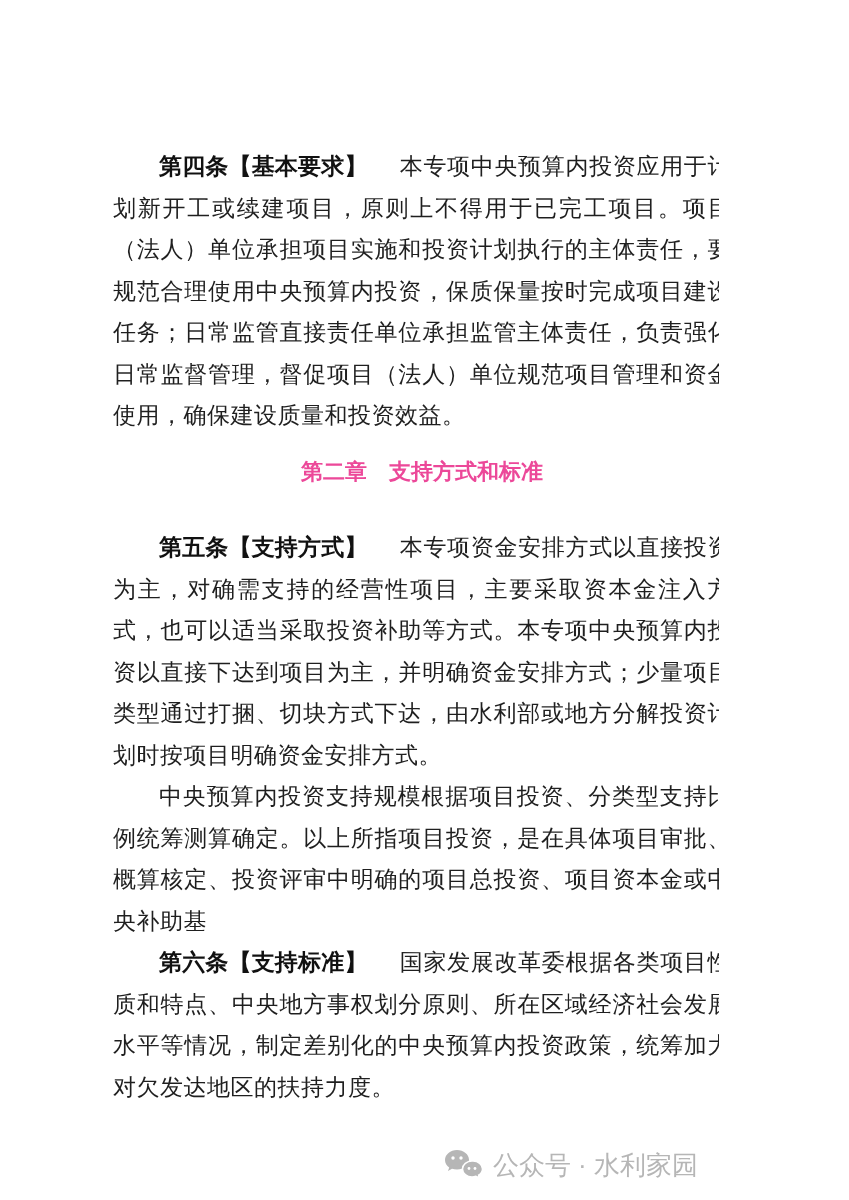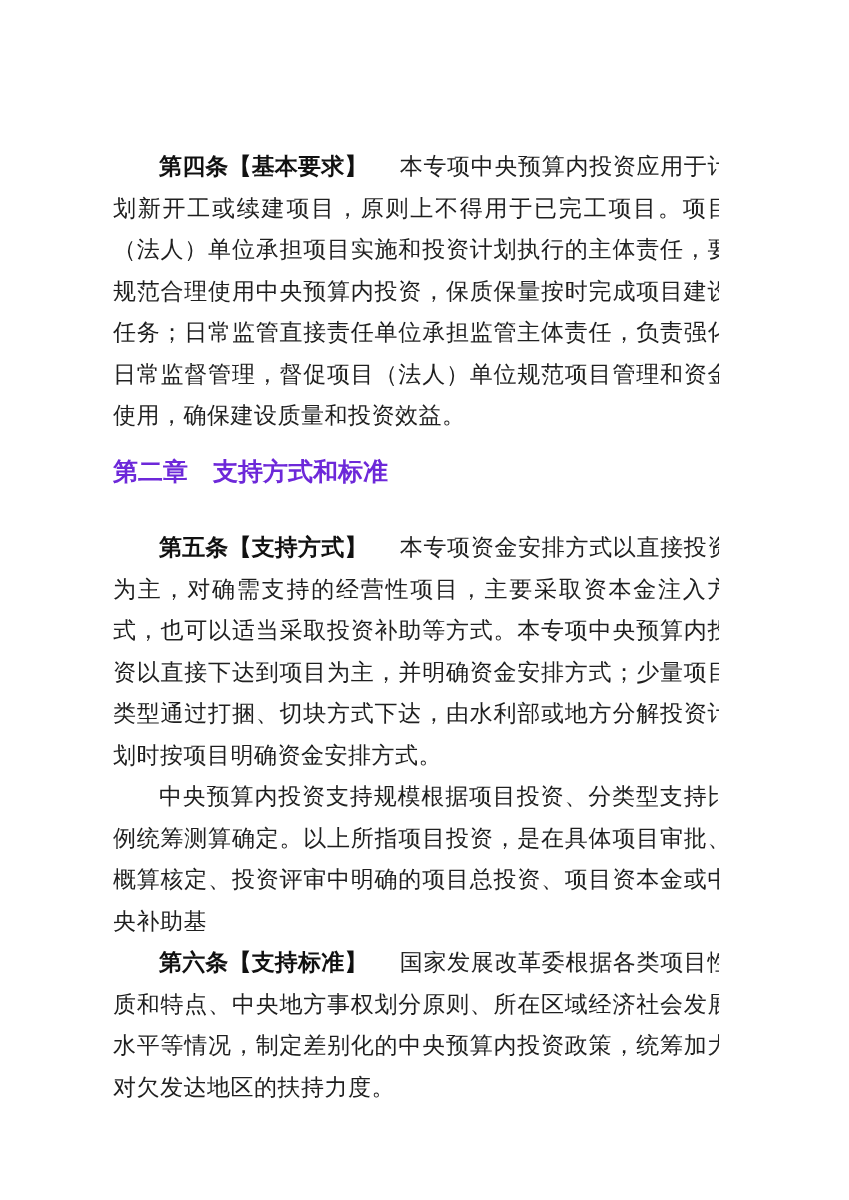--- a/index.html
+++ b/index.html
@@ -34,24 +34,24 @@
     font-family: "Liberation Sans", sans-serif;
     font-weight: 700;
     color: #111111;
     margin-right: 1.4em;
     letter-spacing: 0;
   }
   .chapter {
     margin: 14px 0 35px 0;
     font-family: "Liberation Sans", sans-serif;
     font-weight: 700;
-    font-size: 25px;
+    font-size: 22px;
     line-height: 41.5px;
-    color: #6d28d9;
-    text-align: left;
+    color: #ec4899;
+    text-align: center;
     text-indent: 0;
   }
   .watermark {
     position: absolute;
     right: 21px; bottom: 18px;
     display: flex;
     align-items: center;
     gap: 10px;
     color: #b6b6b6;
     font-family: "Liberation Sans", sans-serif;
@@ -73,14 +73,27 @@
     <h2 class="chapter">第二章　支持方式和标准</h2>
 
     <p class="para"><span class="lead">第五条【支持方式】</span><span>本专项资金安排方式以直接投资为主，对确需支持的经营性项目，主要采取资本金注入方式，也可以适当采取投资补助等方式。本专项中央预算内投资以直接下达到项目为主，并明确资金安排方式；少量项目类型通过打捆、切块方式下达，由水利部或地方分解投资计划时按项目明确资金安排方式。</span></p>
 
     <p class="para"><span>中央预算内投资支持规模根据项目投资、分类型支持比例统筹测算确定。以上所指项目投资，是在具体项目审批、概算核定、投资评审中明确的项目总投资、项目资本金或中央补助基</span></p>
 
     <p class="para"><span class="lead">第六条【支持标准】</span><span>国家发展改革委根据各类项目性质和特点、中央地方事权划分原则、所在区域经济社会发展水平等情况，制定差别化的中央预算内投资政策，统筹加大对欠发达地区的扶持力度。</span></p>
 
   </div>
 
+  <div class="watermark">
+    <span class="icon">
+      <svg width="40" height="34" viewBox="0 0 40 34" xmlns="http://www.w3.org/2000/svg" aria-hidden="true">
+        <path fill="#b6b6b6" d="M14 2C7.4 2 2 6.5 2 12c0 3 1.6 5.7 4.2 7.5L5 23l4-2.2c1.5.5 3.2.8 5 .8 6.6 0 12-4.5 12-9.8S20.6 2 14 2z"></path>
+        <circle cx="10" cy="10" r="1.7" fill="#ffffff"></circle>
+        <circle cx="18" cy="10" r="1.7" fill="#ffffff"></circle>
+        <path fill="#b6b6b6" stroke="#ffffff" stroke-width="1.5" d="M29 13c-5.2 0-9.5 3.6-9.5 8s4.3 8 9.5 8c1.4 0 2.7-.2 3.9-.7L36.5 30l-.9-2.8c2.4-1.5 3.9-3.7 3.9-6.2 0-4.4-4.3-8-9.5-8z"></path>
+        <circle cx="26" cy="20.5" r="1.4" fill="#ffffff"></circle>
+        <circle cx="32" cy="20.5" r="1.4" fill="#ffffff"></circle>
+      </svg>
+    </span>
+    <span>公众号 · 水利家园</span>
+  </div>
 
 </div>
 
 </body></html>

